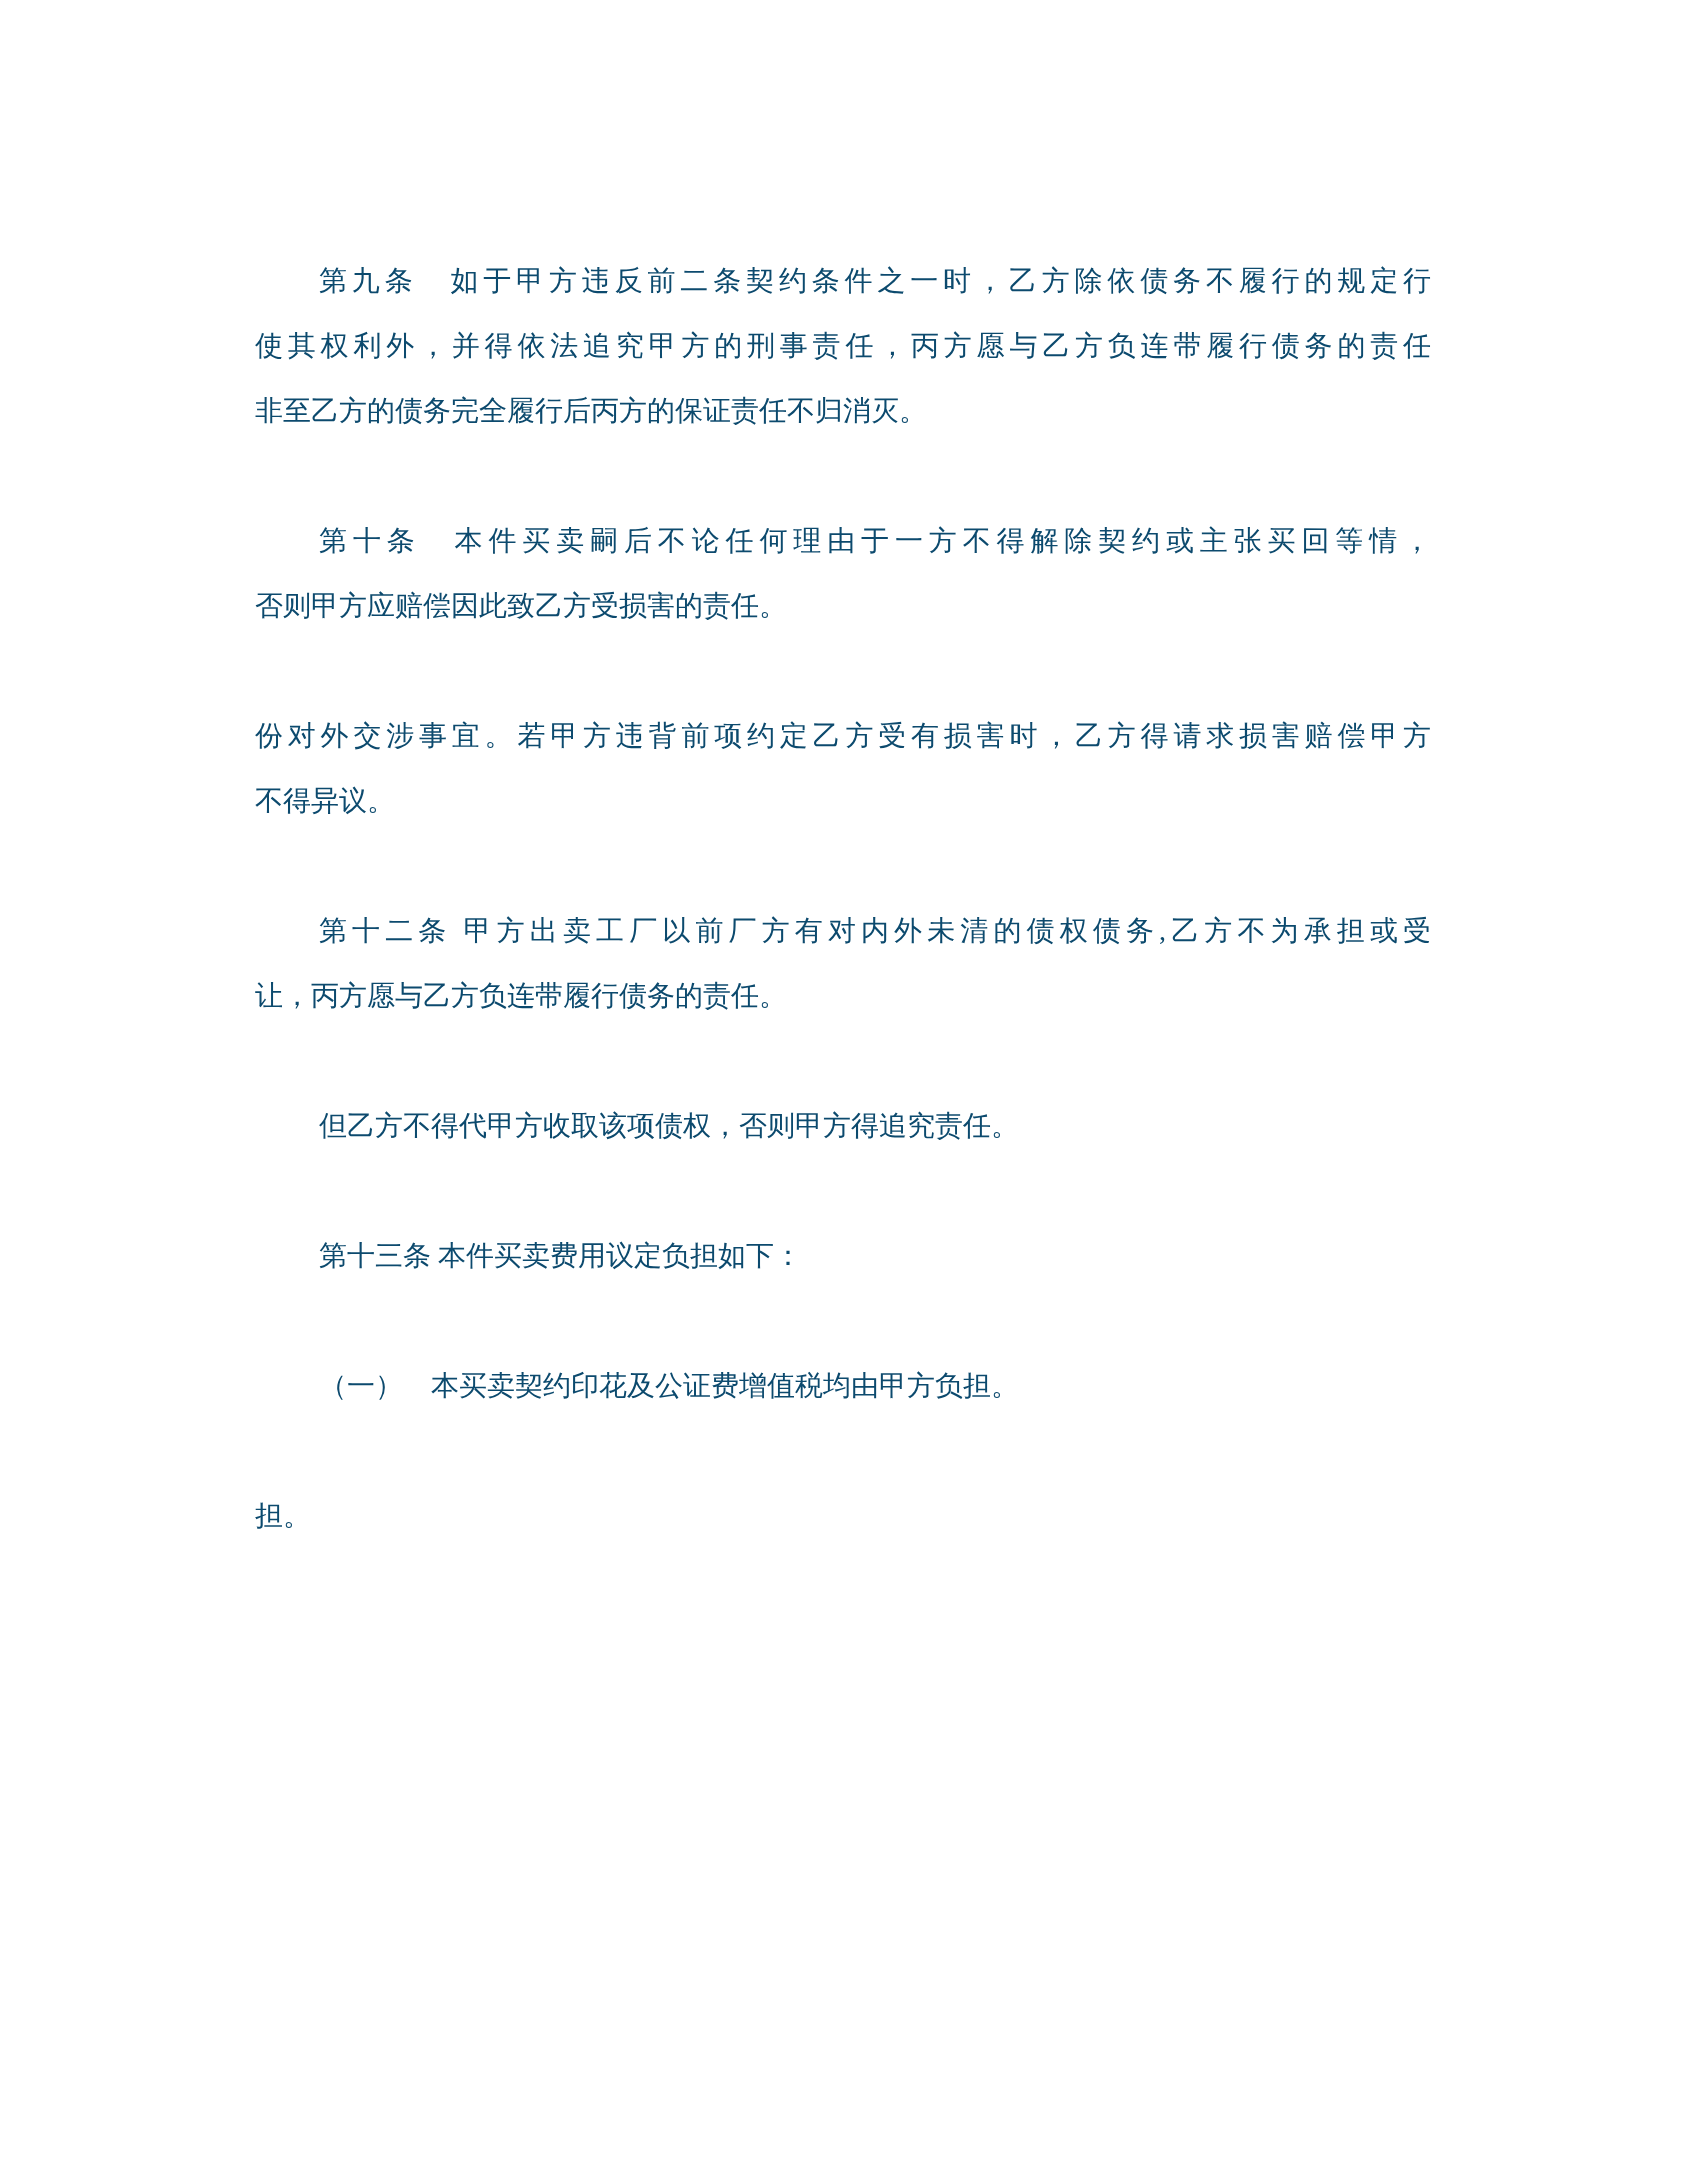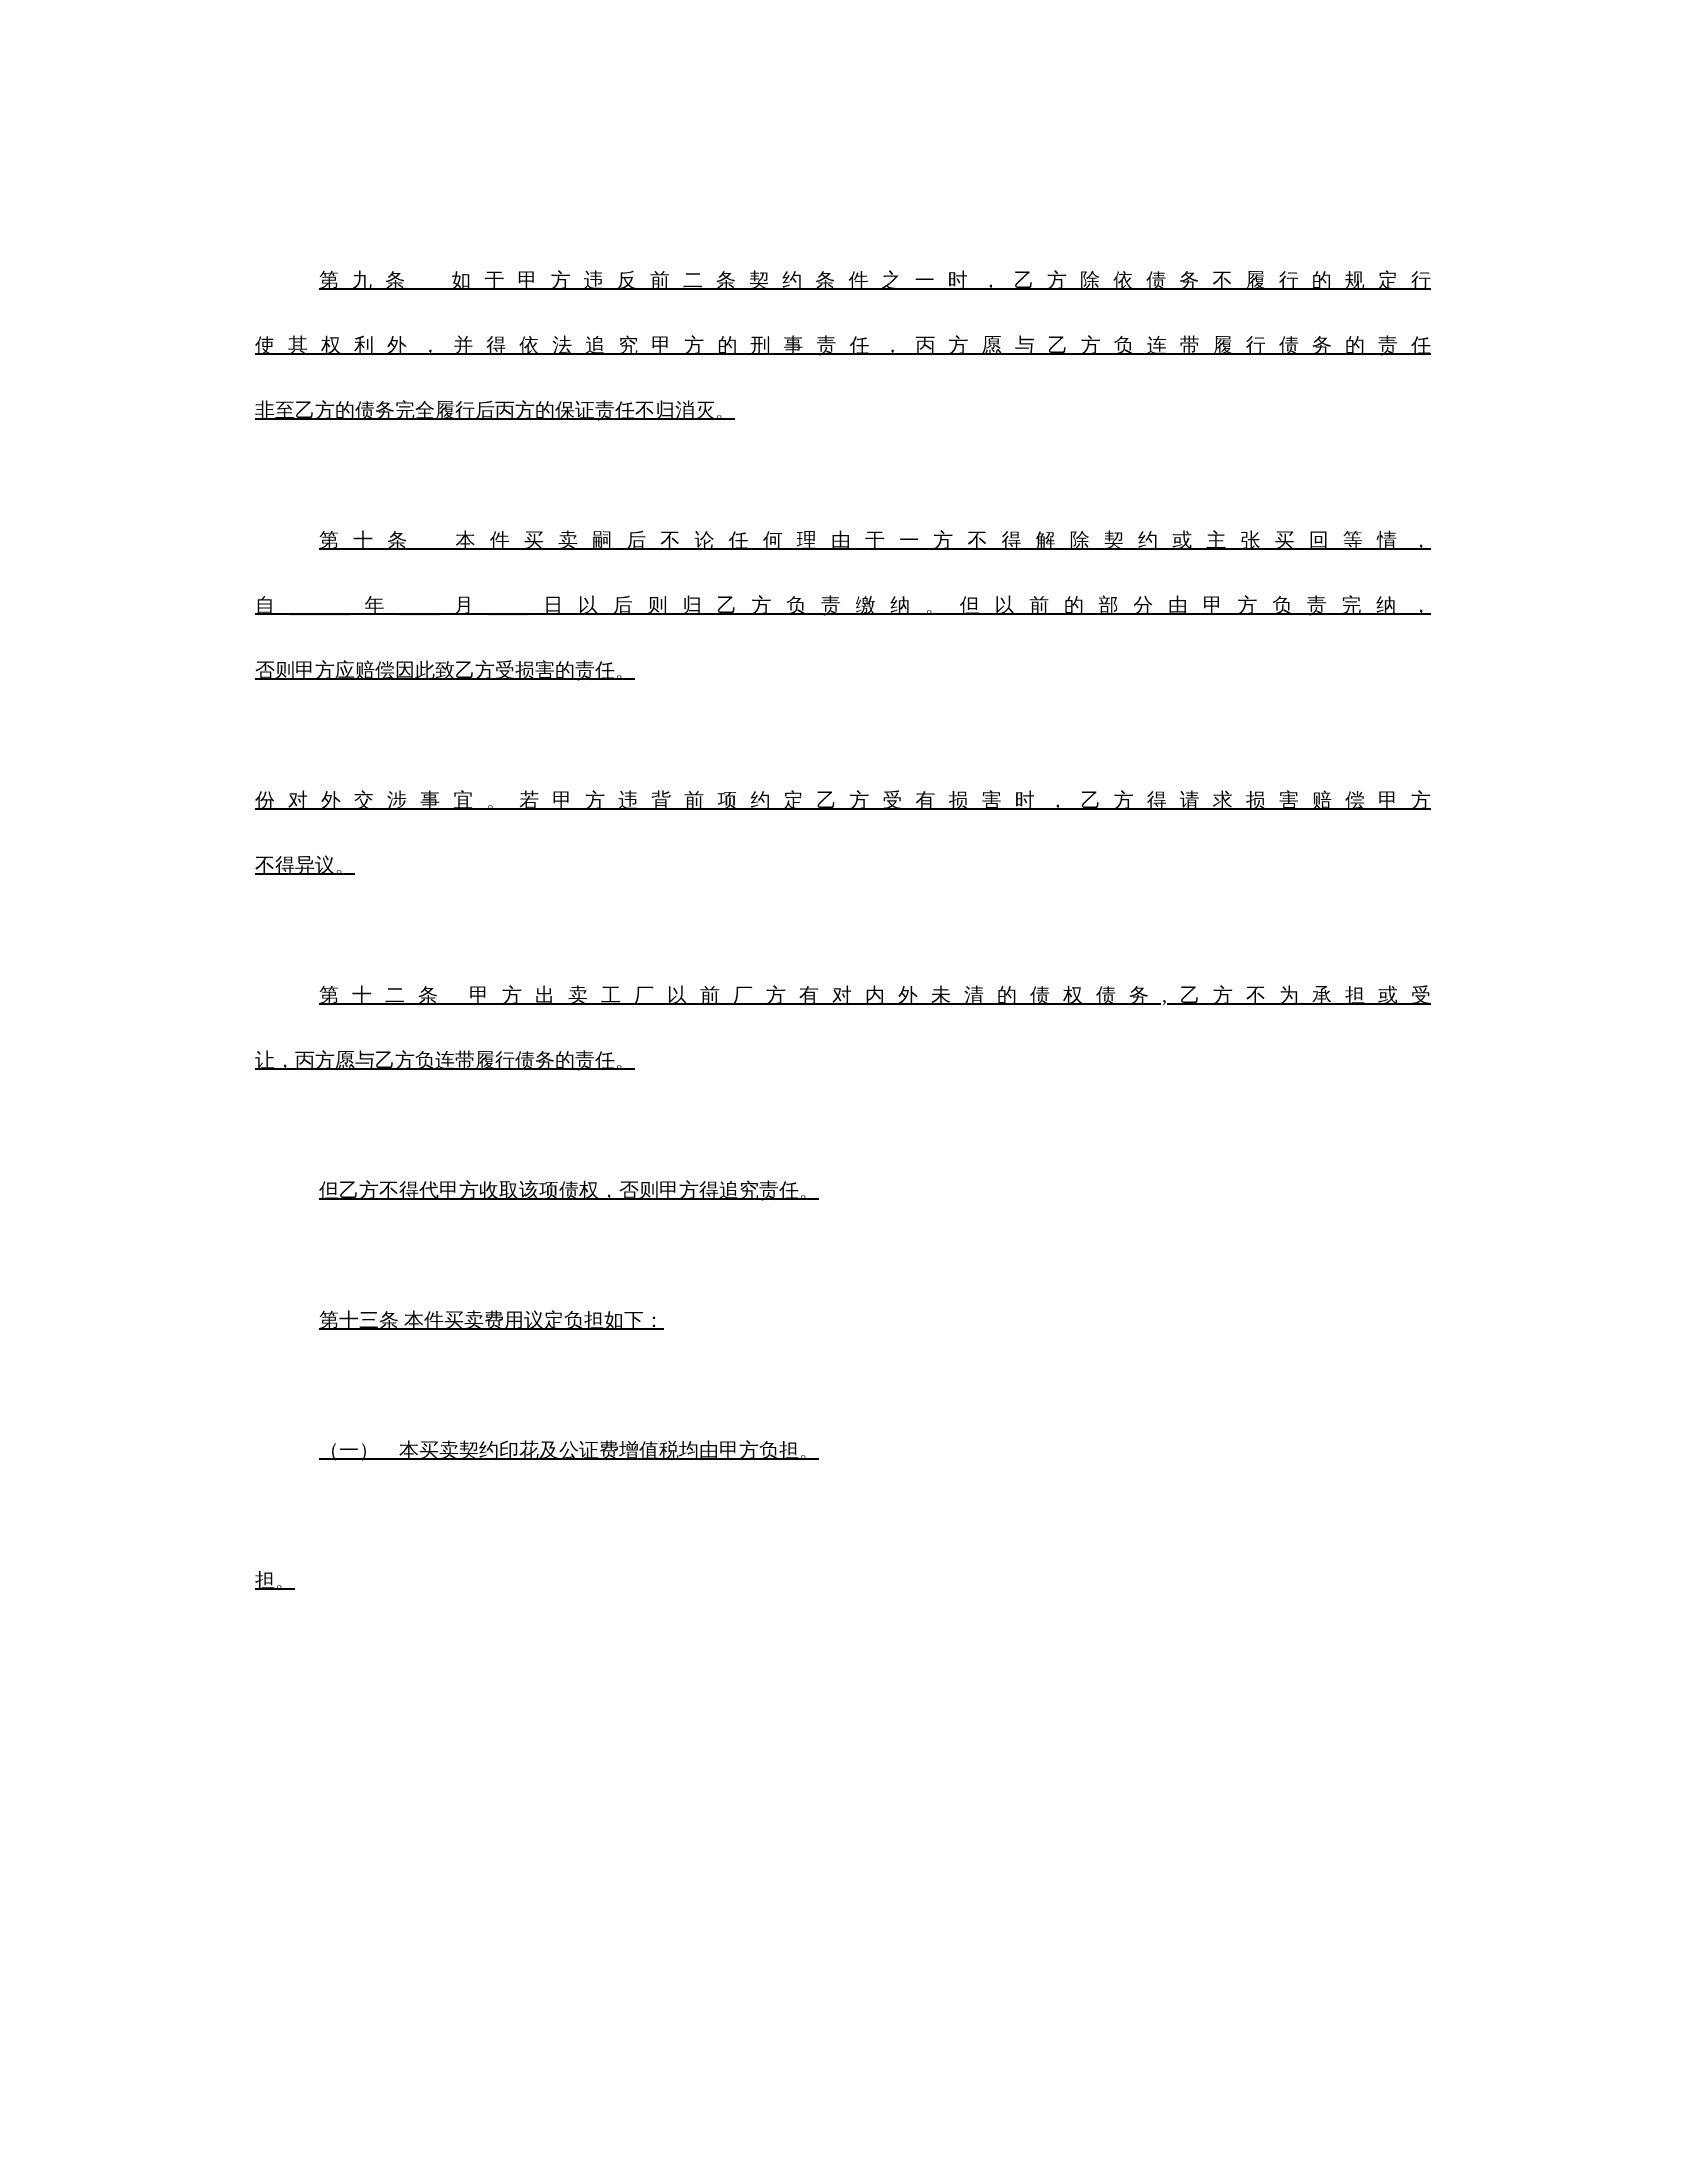--- a/index.html
+++ b/index.html
@@ -15,27 +15,26 @@
       box-sizing: border-box;
       padding: 248px 255px 0 255px;
       overflow: hidden;
       font-family: "Liberation Serif", "DejaVu Serif", serif;
       color: #000000;
     }
     .para {
       margin: 0 0 65px 0;
     }
     .line {
-      font-size: 20px;
+      font-size: 28px;
       line-height: 65px;
-      color: #000000;
+      color: #0c4a6e;
       text-align: justify;
       text-align-last: justify;
       white-space: normal;
-      text-decoration: underline;
     }
     .line.first {
       text-indent: 64px;
     }
     .line.last {
       text-align: left;
       text-align-last: auto;
     }
   </style>
 </head>
@@ -44,21 +43,20 @@
 <div class="page">
 
   <div class="para">
     <div class="line first">第九条　如于甲方违反前二条契约条件之一时，乙方除依债务不履行的规定行</div>
     <div class="line">使其权利外，并得依法追究甲方的刑事责任，丙方愿与乙方负连带履行债务的责任</div>
     <div class="line last">非至乙方的债务完全履行后丙方的保证责任不归消灭。</div>
   </div>
 
   <div class="para">
     <div class="line first">第十条　本件买卖嗣后不论任何理由于一方不得解除契约或主张买回等情，</div>
-    <div class="line">自______年____月____日以后则归乙方负责缴纳。但以前的部分由甲方负责完纳，</div>
     <div class="line last">否则甲方应赔偿因此致乙方受损害的责任。</div>
   </div>
 
   <div class="para">
     <div class="line">份对外交涉事宜。若甲方违背前项约定乙方受有损害时，乙方得请求损害赔偿甲方</div>
     <div class="line last">不得异议。</div>
   </div>
 
   <div class="para">
     <div class="line first">第十二条 甲方出卖工厂以前厂方有对内外未清的债权债务,乙方不为承担或受</div>

